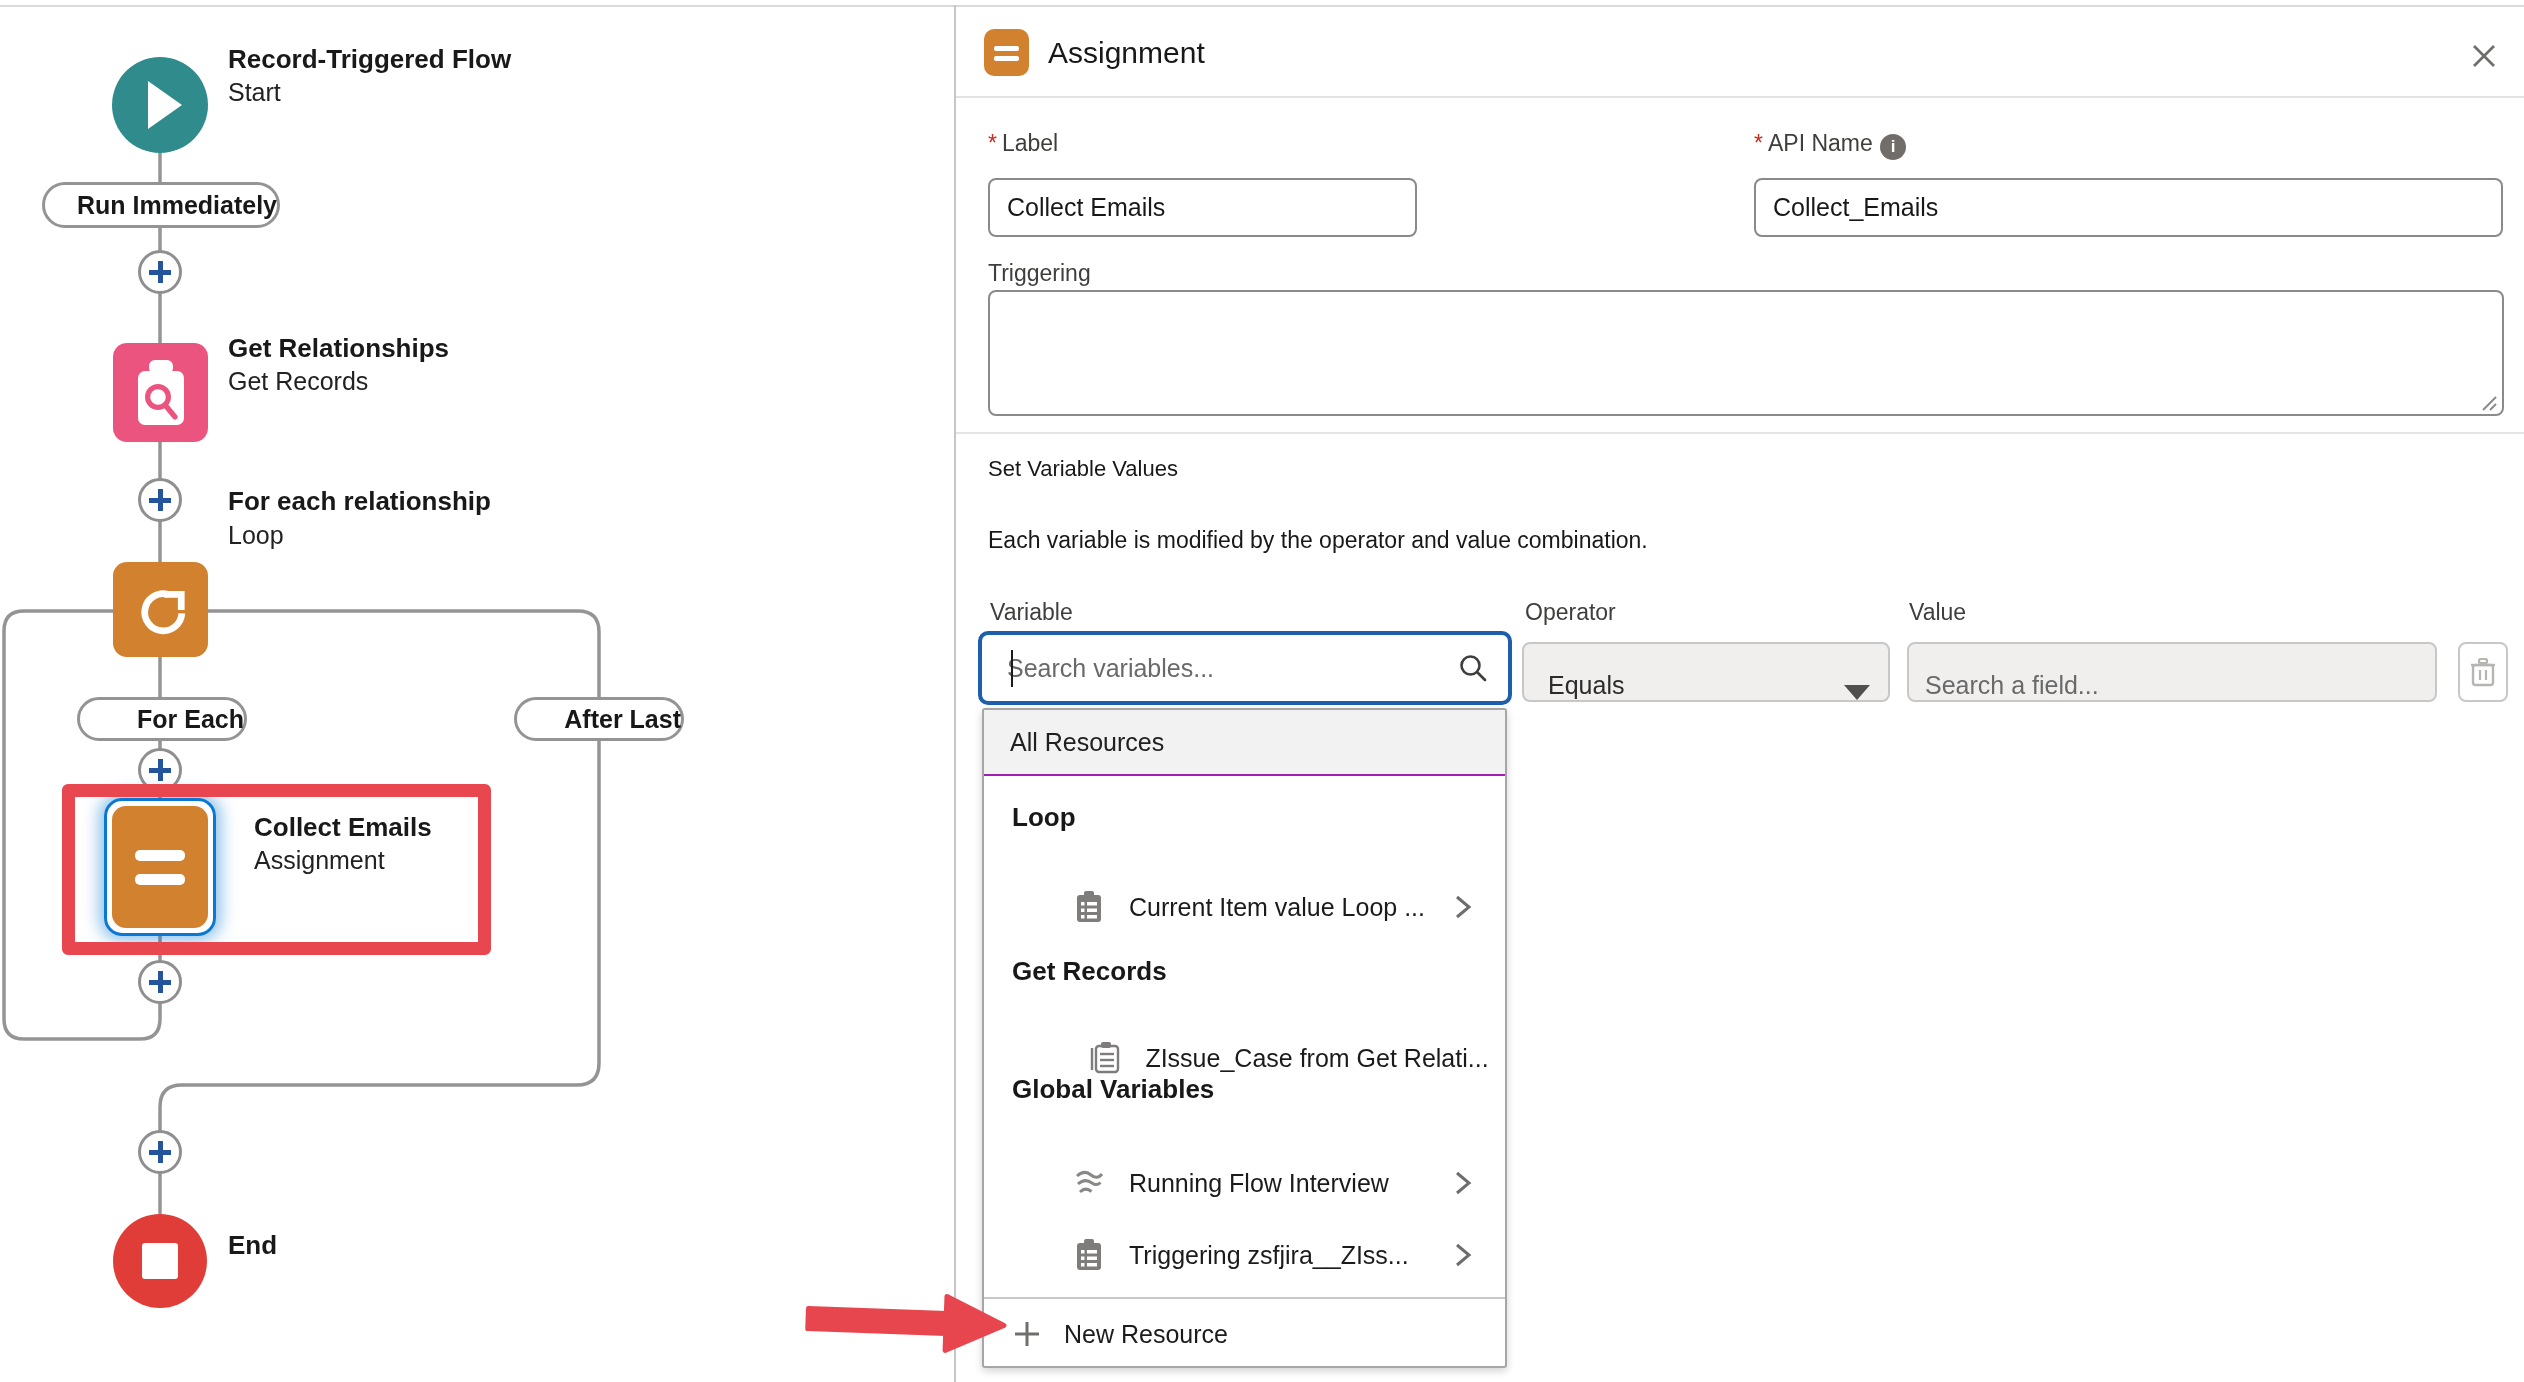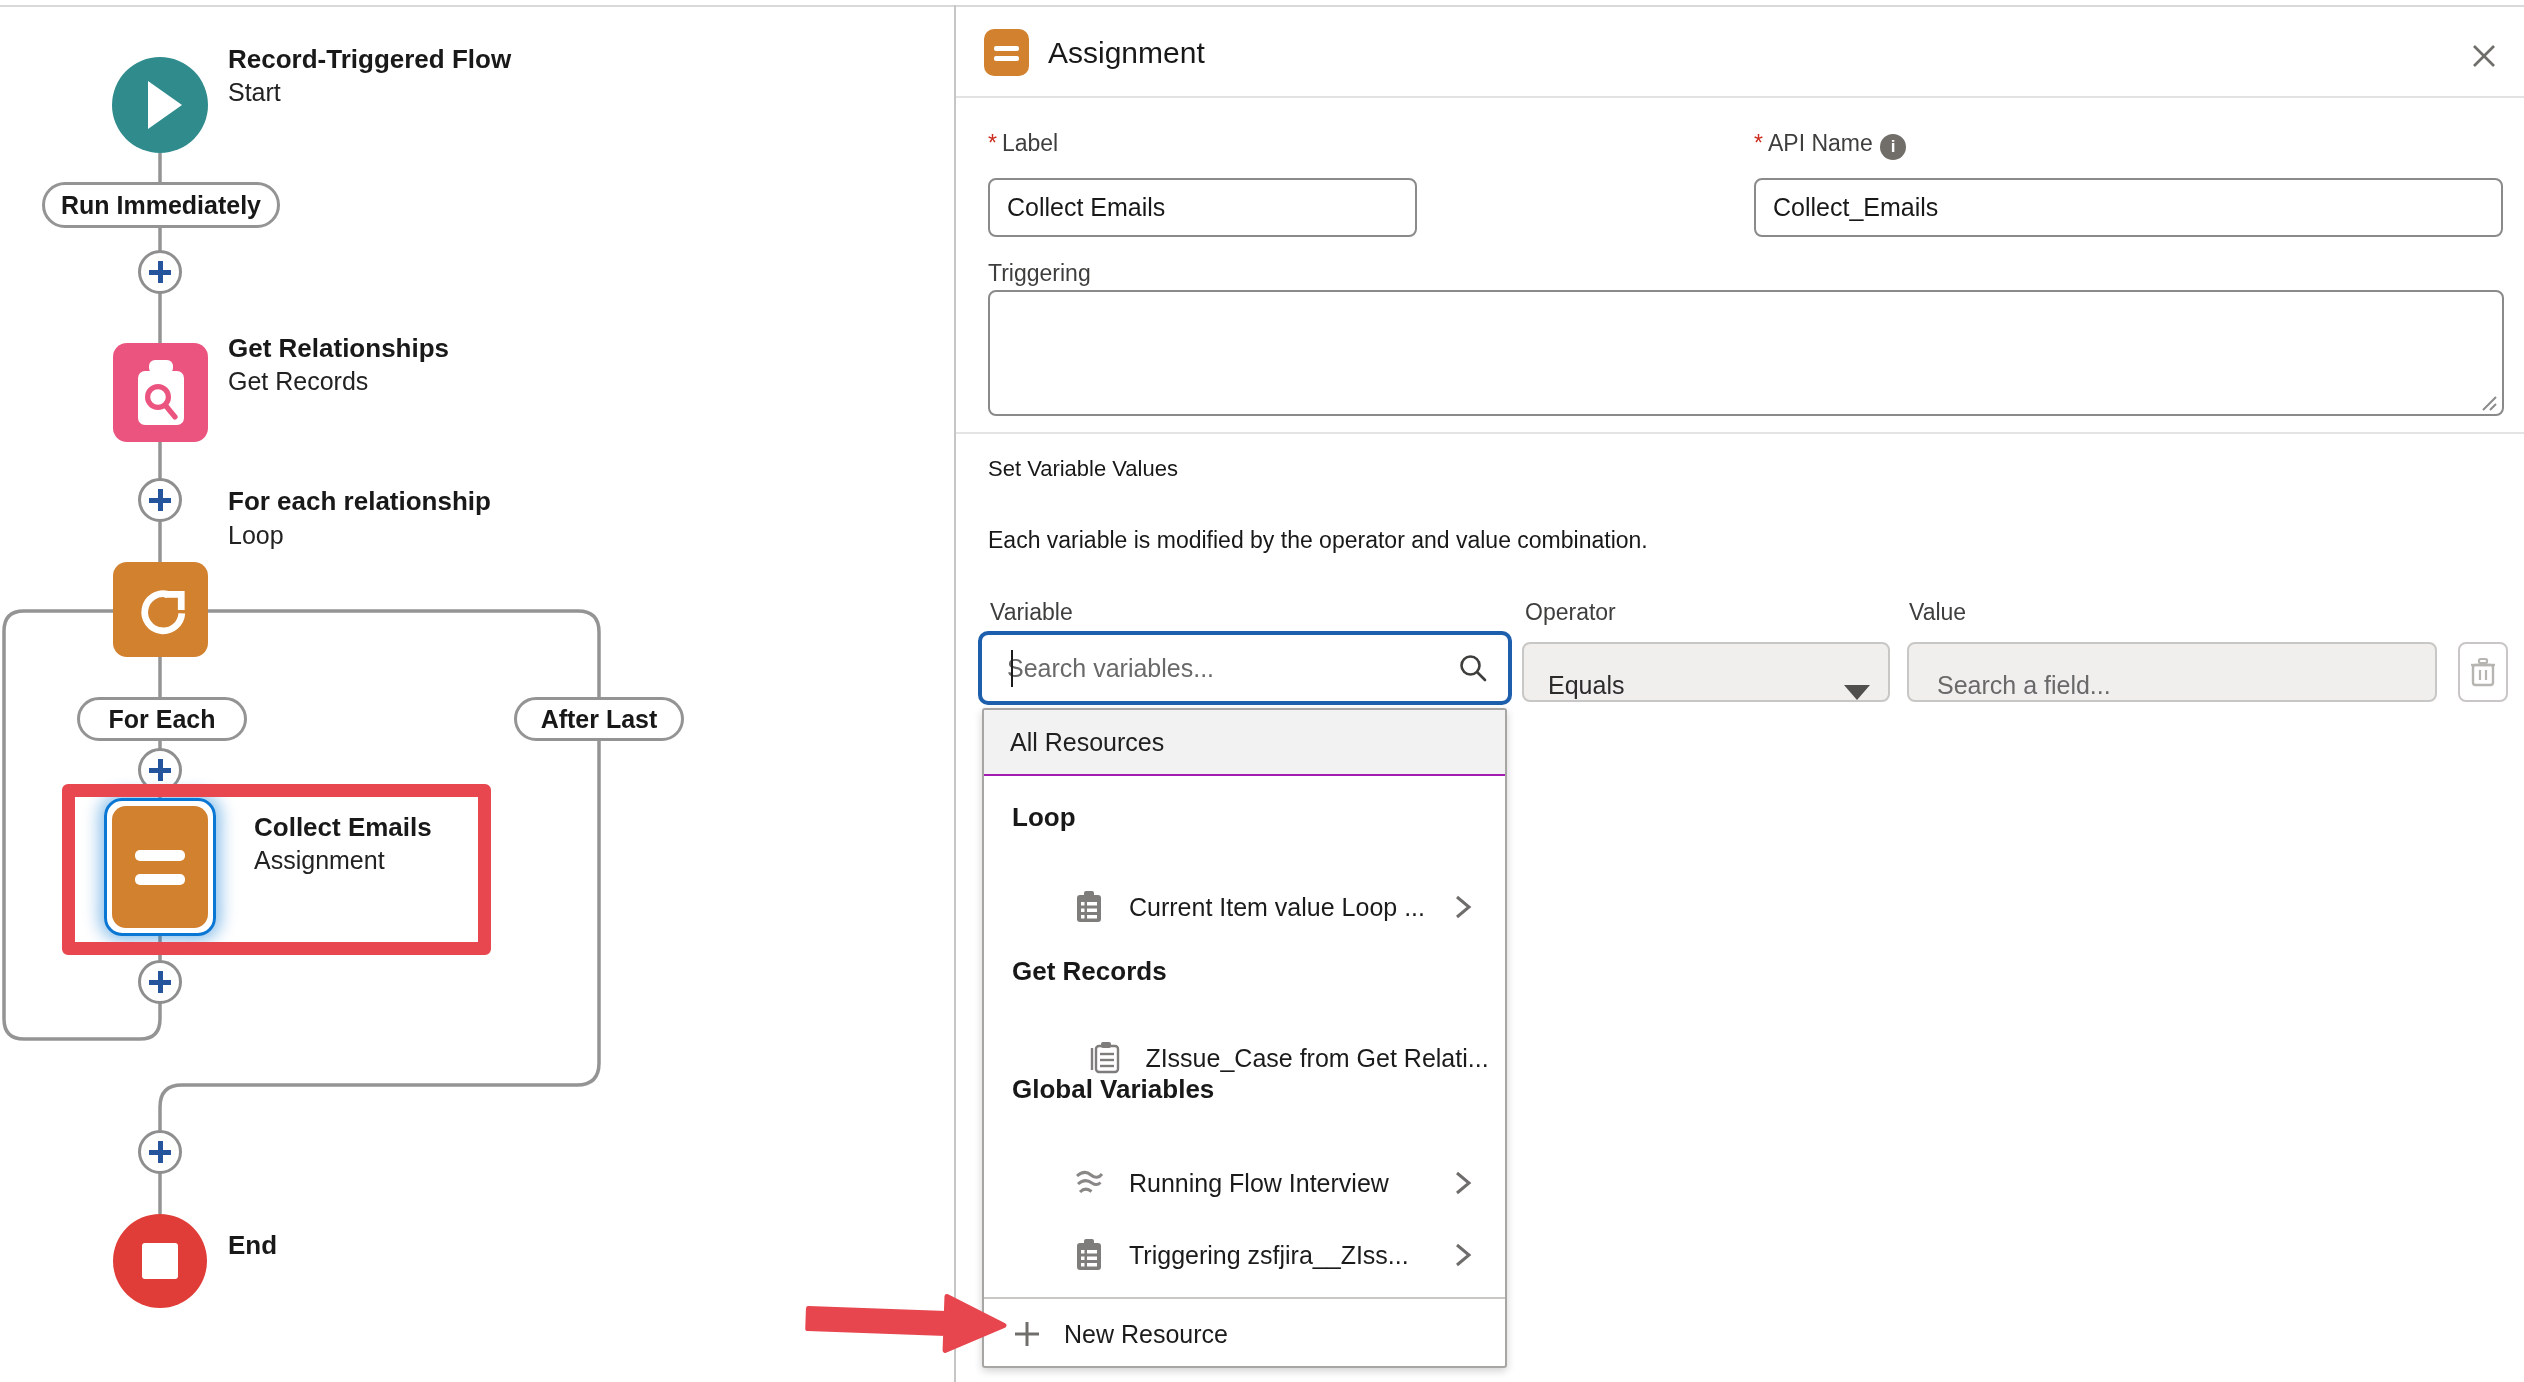--- a/index.html
+++ b/index.html
@@ -21,21 +21,21 @@
   .getrel{left:113px;top:343px;width:95px;height:99px;background:#EC5480;}
   .loopnode{left:113px;top:562px;width:95px;height:95px;background:#D2812E;}
   .sel-ring{left:104px;top:798px;width:112px;height:138px;border:3px solid #0B77D4;border-radius:18px;
             box-shadow:0 0 16px 5px rgba(1,118,211,.45);z-index:2;background:transparent;box-sizing:border-box;}
   .assign-icon{left:112px;top:806px;width:96px;height:122px;background:#D2812E;border-radius:14px;z-index:2;}
   .assign-bar{position:absolute;left:23px;width:50px;height:11px;background:#fff;border-radius:5px;}
   
   .n-title{font-size:26px;font-weight:700;color:#191919;z-index:2;white-space:nowrap;}
   .n-sub{font-size:25px;color:#222;z-index:2;white-space:nowrap;}
   .pill{border:3px solid #949494;border-radius:24px;background:#fff;z-index:2;
-        display:flex;align-items:center;justify-content:center;font-size:25px;font-weight:700;box-sizing:border-box;}
+        display:flex;align-items:center;justify-content:flex-end;font-size:25px;font-weight:700;box-sizing:border-box;}
   .plus{width:44px;height:44px;border:3px solid #8F8F8F;border-radius:50%;background:#fff;z-index:2;box-sizing:border-box;cursor:pointer;}
   .plus::before{content:"";position:absolute;left:8px;top:17px;width:22px;height:5px;background:#24549B;}
   .plus::after{content:"";position:absolute;left:17px;top:8px;width:5px;height:22px;background:#24549B;}
   .red-rect{left:62px;top:784px;width:429px;height:171px;border:13px solid #E8474F;border-radius:6px;z-index:3;box-sizing:border-box;}
   
   .panel-divider{left:954px;top:5px;width:2px;height:1377px;background:#c6c6c6;z-index:0;}
   .hdr-border{left:956px;top:96px;width:1568px;height:2px;background:#e2e2e2;}
   .panel-title{left:1048px;top:36px;font-size:30px;color:#181818;}
   .hdr-icon{left:984px;top:29px;width:45px;height:47px;background:#D2812E;border-radius:10px;z-index:2;}
   .hdr-bar{position:absolute;left:10px;width:25px;height:5px;background:#fff;border-radius:2px;}
@@ -53,21 +53,21 @@
   .sec-desc{font-size:23px;color:#181818;}
   .var-input-wrap{left:978px;top:631px;width:534px;height:74px;border:4px solid #1E5FAD;border-radius:10px;
                   background:#fff;box-sizing:border-box;display:flex;align-items:center;z-index:4;}
   .var-input{border:none;outline:none;flex:1;font-family:"Liberation Sans",sans-serif;font-size:25px;
              color:#181818;padding-left:25px;background:transparent;}
   .var-input::placeholder{color:#696969;opacity:1;}
   .caret{position:absolute;left:29px;top:15px;width:2px;height:37px;background:#1b1b1b;}
   .gray-field{background:#F0EFEE;border:2px solid #C9C7C5;border-radius:8px;box-sizing:border-box;
               display:flex;align-items:flex-end;font-size:25px;color:#2b2b2b;}
   .gray-field input{background:transparent;border:none;outline:none;font-family:"Liberation Sans",sans-serif;
-              font-size:25px;width:100%;padding:0 28px;}
+              font-size:25px;width:100%;padding:0 16px;}
   .gray-field input::placeholder{color:#696969;opacity:1;}
   .dd-caret{width:0;height:0;border-left:13px solid transparent;border-right:13px solid transparent;
             border-top:15px solid #514F4D;margin-left:auto;margin-right:18px;}
   .trash-btn{left:2458px;top:642px;width:50px;height:60px;background:#fff;border:2px solid #C9C7C5;border-radius:8px;
              box-sizing:border-box;display:flex;align-items:center;justify-content:center;cursor:pointer;}
   
   .dropdown{left:982px;top:708px;width:525px;height:660px;background:#fff;border:2px solid #A8A6A4;
             border-radius:3px;box-shadow:0 3px 8px rgba(0,0,0,.18);z-index:5;box-sizing:border-box;}
   .dd-header{position:absolute;left:0;top:0;width:100%;height:66px;background:#F3F2F2;border-bottom:2px solid #a21caf;
              display:flex;align-items:center;box-sizing:border-box;font-size:25px;color:#202020;padding-left:26px;}

